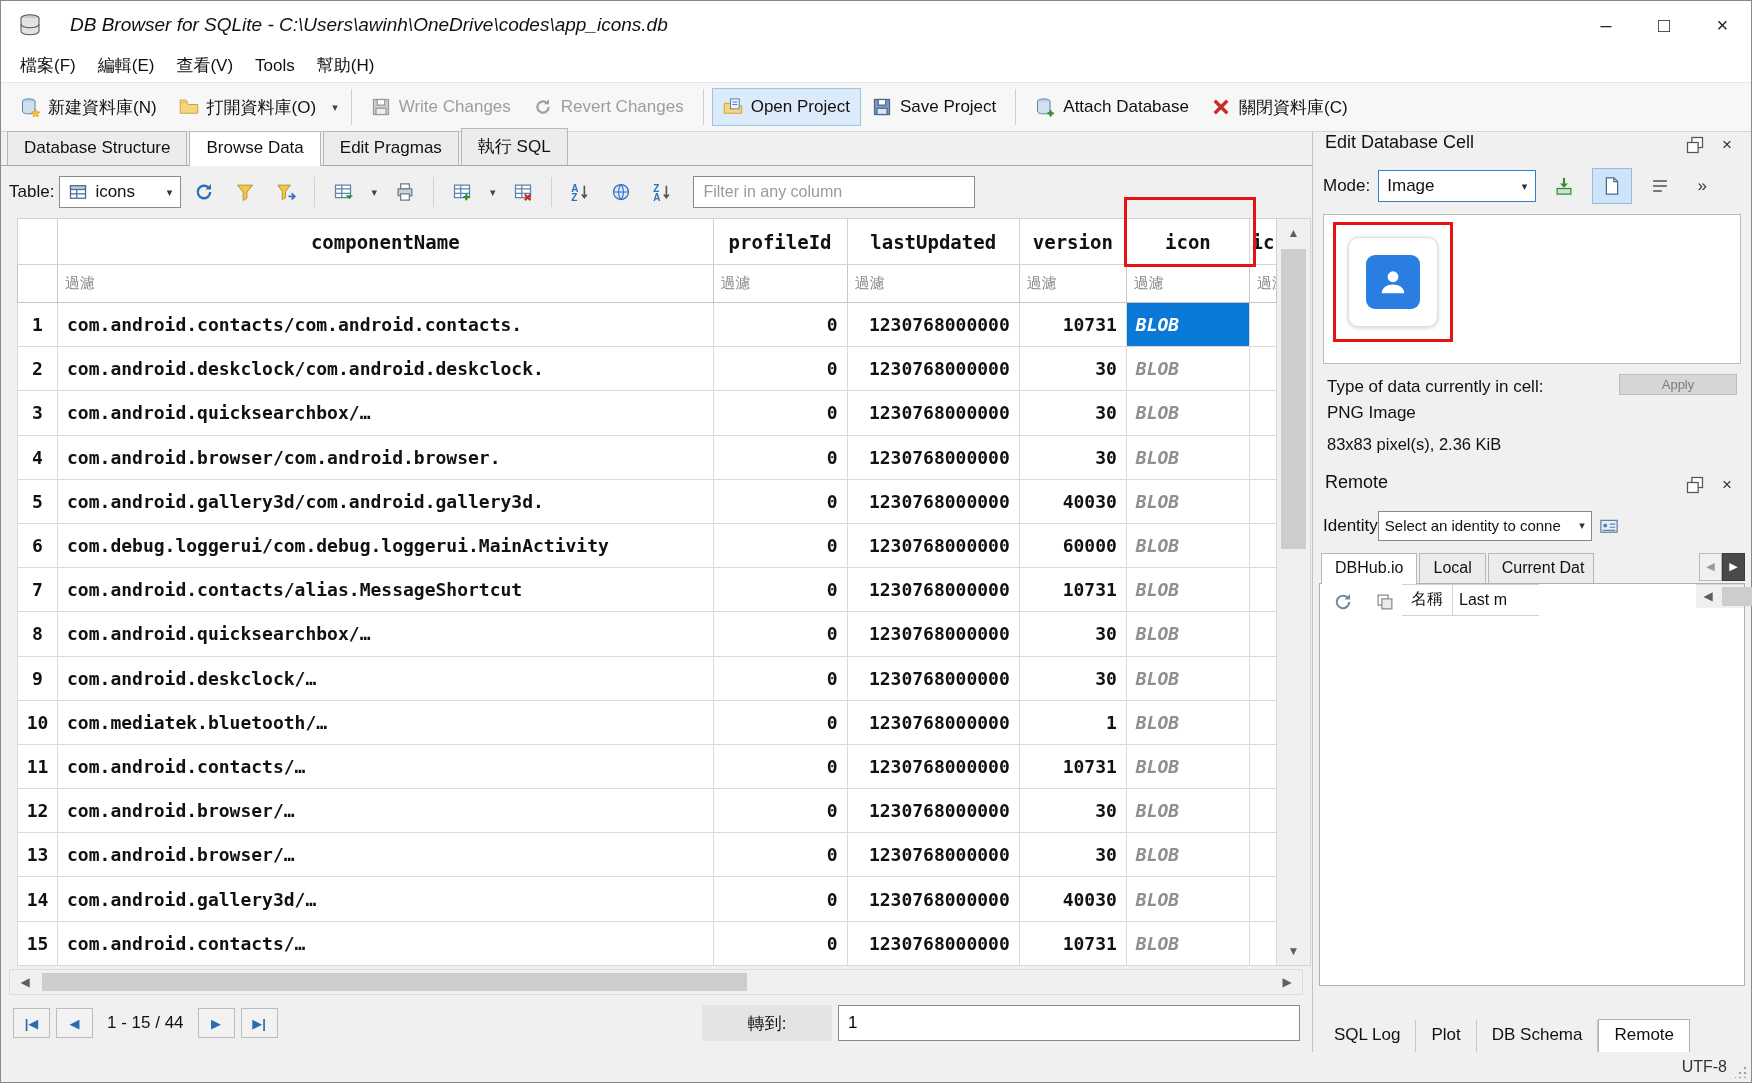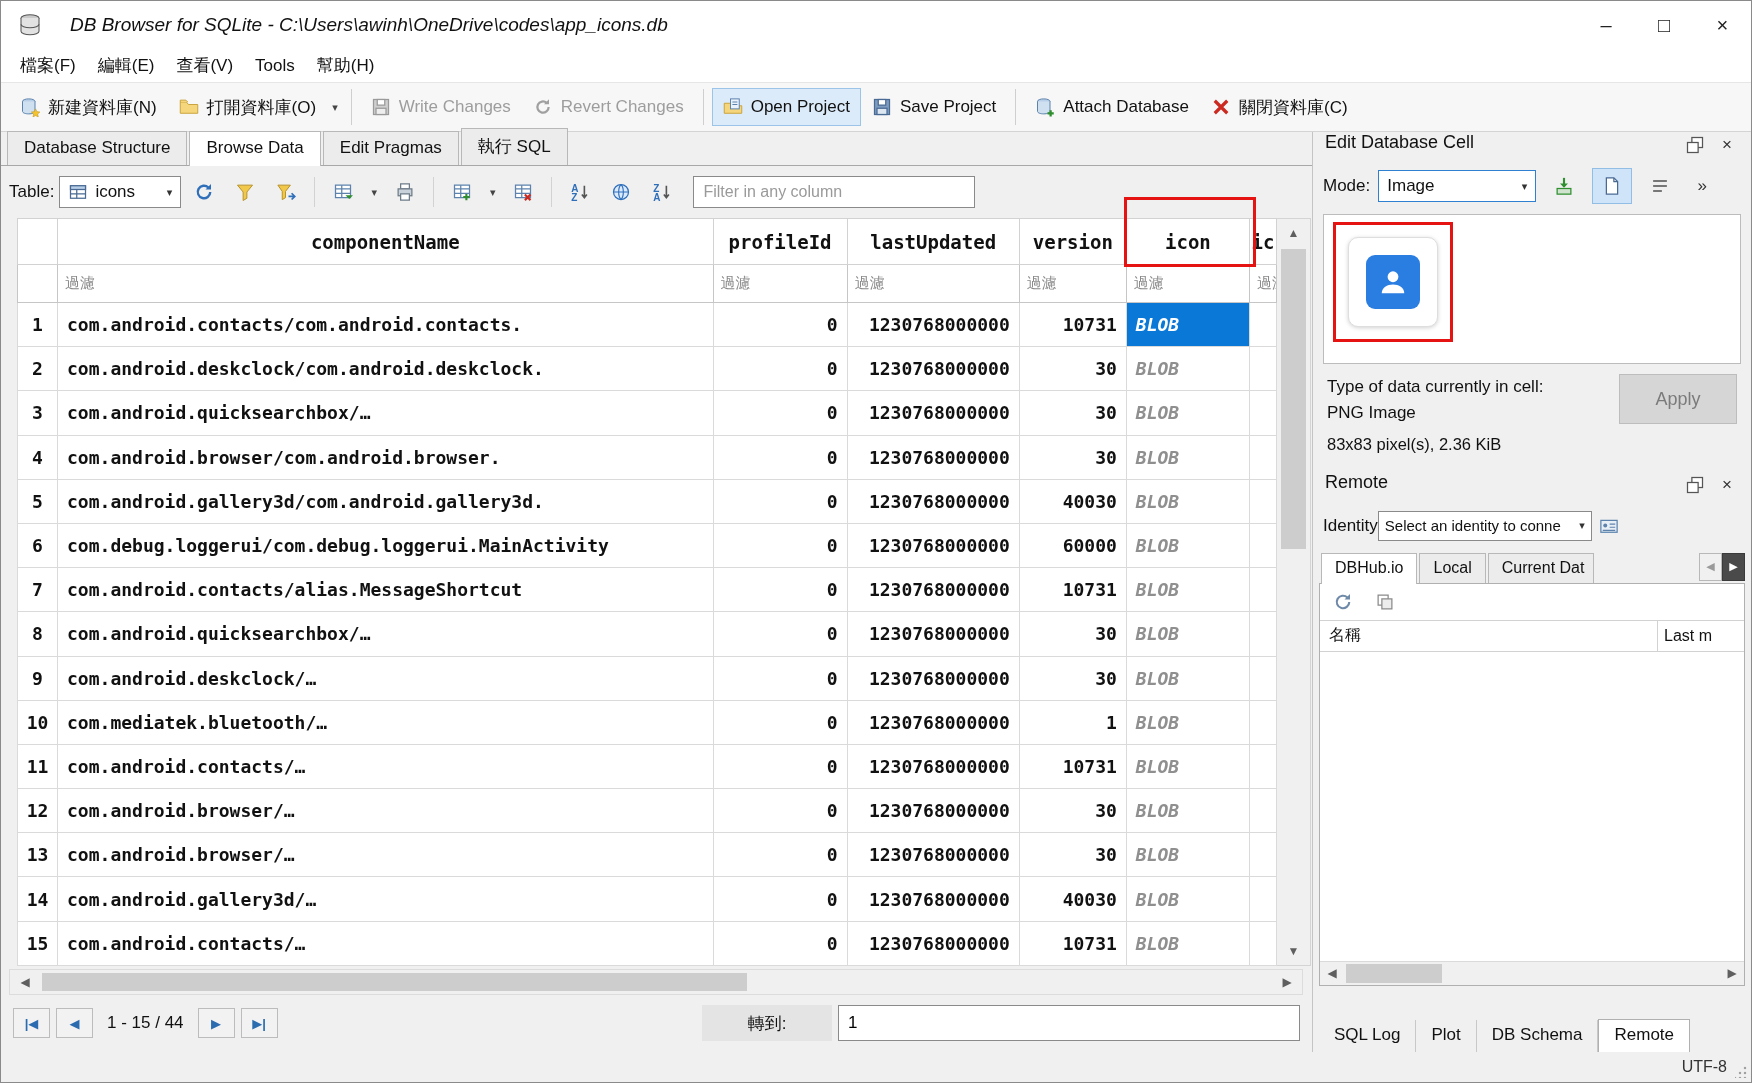--- a/index.html
+++ b/index.html
@@ -91,34 +91,34 @@
   .sbtn.flat { width:34px; height:30px; }
 
   .preview { height:150px; background:#fff; border:1px solid #bcbcbc; margin:4px 4px 0; position:relative; flex:none; }
   .contact-icon { position:absolute; left:24px; top:22px; width:90px; height:90px; background:#fff; border:1px solid #dedede; border-radius:10px; box-shadow:0 1px 4px rgba(0,0,0,.18); display:flex; align-items:center; justify-content:center; }
   .blue-badge { width:54px; height:54px; background:#2a7de1; border-radius:9px; display:flex; align-items:center; justify-content:center; }
   .blue-badge svg { width:36px; height:36px; }
   .redbox2 { position:absolute; left:9px; top:7px; width:120px; height:120px; border:3px solid #e51413; pointer-events:none; }
 
   .inforow { display:flex; align-items:flex-start; padding:10px 8px 0 8px; font-size:17px; flex:none; }
   .infotext { line-height:1.55; }
-  .applybtn { margin-left:auto; width:118px; height:50px; background:#d6d6d6; color:#7b7b7b; border:1px solid #bdbdbd; font-size:18px; font-family:"Liberation Sans",sans-serif; }
+  .applybtn { margin-left:auto; width:118px; height:21px; background:#d6d6d6; color:#7b7b7b; border:1px solid #bdbdbd; font-size:13px; font-family:"Liberation Sans",sans-serif; }
   .sizeinfo { padding:8px 8px 12px; font-size:16.5px; flex:none; }
 
   .panel.remote { margin-top:6px; height:514px; display:flex; flex-direction:column; flex:none; }
   .idrow { height:48px; display:flex; align-items:center; font-size:17px; padding:0 4px; flex:none; }
   .identity-combo { width:214px; height:30px; font-size:15px; padding:0 6px; }
   .rtabs { height:34px; display:flex; align-items:flex-end; padding-left:2px; position:relative; border-bottom:1px solid #b0b0b0; flex:none; }
   .rtab { padding:5px 13px 6px; border:1px solid #b8b8b8; border-bottom:none; background:#ececec; font-size:16px; margin-right:2px; white-space:nowrap; }
   .rtab.active { background:#fff; margin-bottom:-1px; padding-bottom:7px; position:relative; z-index:2; }
   .rtab.cut { max-width:106px; overflow:hidden; }
   .tabscroll { position:absolute; right:0; top:3px; display:flex; }
   .tsbtn { width:23px; height:28px; border:1px solid #b8b8b8; background:#f0f0f0; color:#9a9a9a; font-size:11px; display:flex; align-items:center; justify-content:center; }
   .tsbtn.dark { background:#4a4a4a; color:#fff; border-color:#3a3a3a; }
-  .rtabpage { flex:1; border:1px solid #b0b0b0; border-top:none; background:#fff; display:flex; flex-direction:column; min-height:0; }
+  .rtabpage { flex:1; border:1px solid #b0b0b0; border-top:none; background:#fff; display:flex; min-height:0; }
   .rtoolbar { height:36px; display:flex; align-items:center; gap:8px; padding-left:6px; flex:none; }
   .rlhead { display:flex; height:32px; border-top:1px solid #d2d2d2; border-bottom:1px solid #d2d2d2; font-size:16px; align-items:center; flex:none; }
   .rlcol.name { flex:1; padding:4px 9px; border-right:1px solid #d2d2d2; align-self:stretch; display:flex; align-items:center; }
   .rlcol.last { width:86px; padding:4px 6px; overflow:hidden; white-space:nowrap; }
   .rlbody { flex:1; background:#fff; }
   .rlscroll { height:24px; border-top:1px solid #dadada; display:flex; align-items:center; background:#f0f0f0; flex:none; }
   .rlscroll .harrow { width:24px; }
   .rlscroll .hthumb { width:96px; top:2px; bottom:2px; }
 
   .docktabs { height:32px; display:flex; align-items:flex-end; margin-top:auto; flex:none; }

